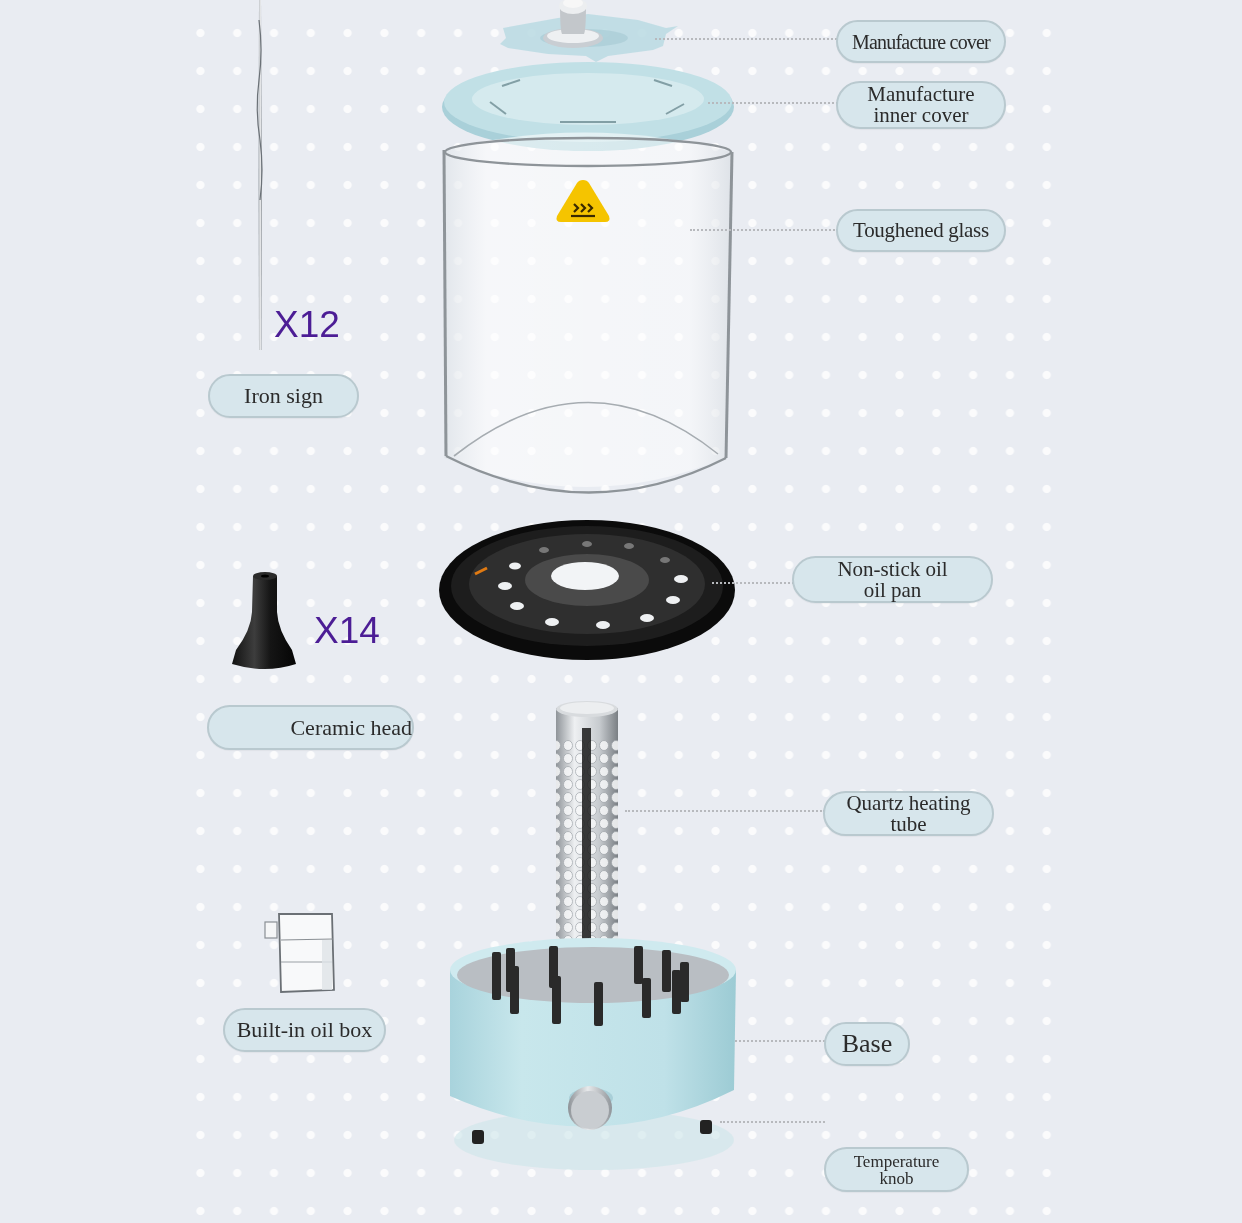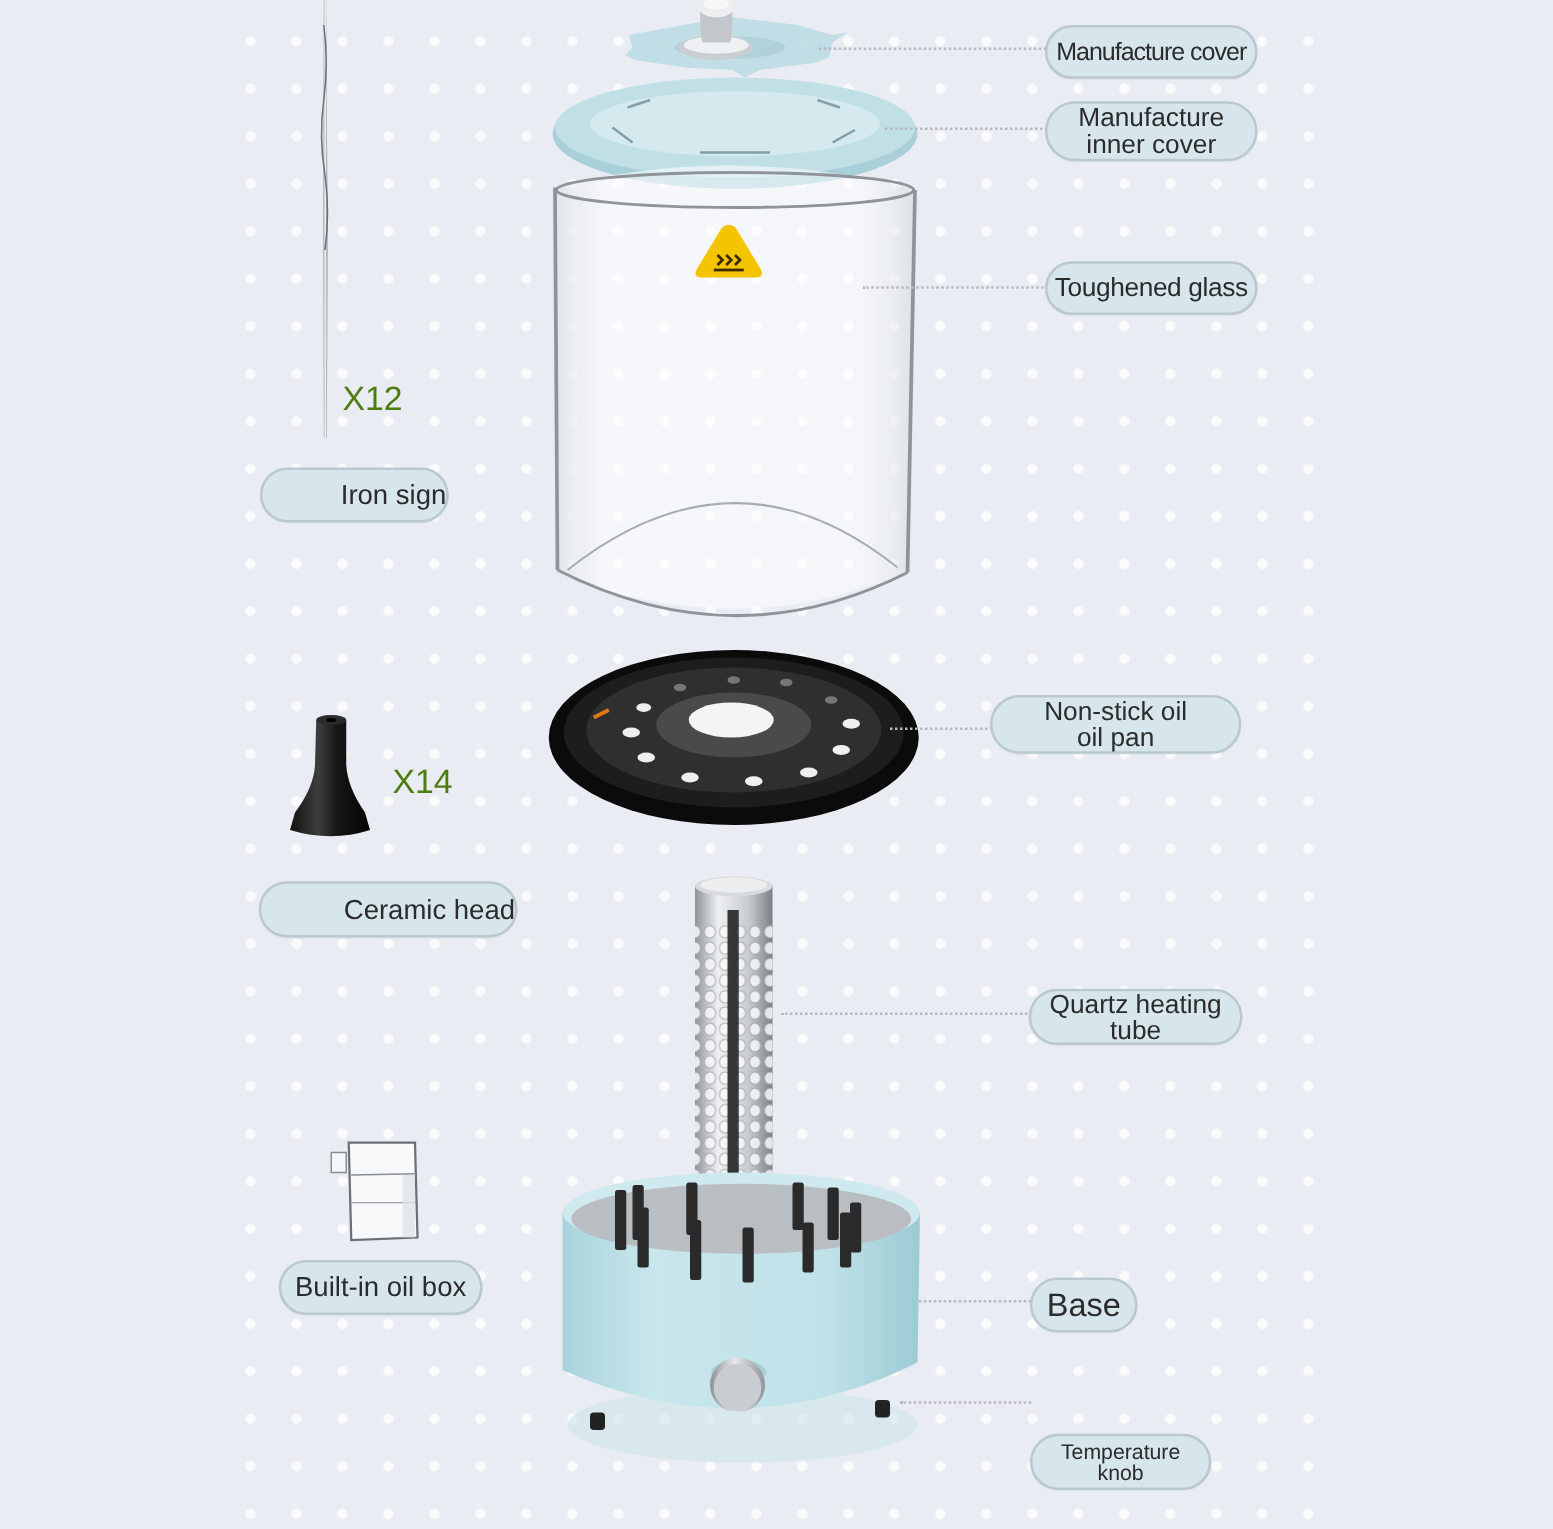--- a/index.html
+++ b/index.html
@@ -12,47 +12,47 @@
     position:absolute; left:178px; top:0; width:885px; height:1223px;
     background-image: radial-gradient(circle, rgba(255,255,255,0.95) 3.6px, rgba(255,255,255,0) 4.6px);
     background-size:36.8px 38px;
     background-position:4px 14px;
     opacity:0.85;
   }
   .label {
     position:absolute; box-sizing:border-box;
     background:#d7e6ec; border:2px solid #b9c9cf; border-radius:30px;
     color:#2b2b2b; text-align:center; display:flex; align-items:center; justify-content:center;
-    line-height:1.0; box-shadow:0 1px 1px rgba(0,0,0,0.04);
+    line-height:1.0; box-shadow:0 1px 1px rgba(0,0,0,0.04);font-family:Liberation Serif, serif;
   }
   .label span { display:block; white-space:pre-line; }
   .leader {
     position:absolute; height:0; border-top:2px dotted #b7b9bd;
   }
-  .count { position:absolute; font-size:27px; color:#4d7c0f; }
+  .count { position:absolute; font-size:37px; color:#4c1d95; }
   svg { position:absolute; overflow:visible; }
 </style>
 </head>
 <body>
 
 <div class="dots"></div>
 
 <svg style="left:250px; top:0;" width="20" height="355">
   <defs>
     <linearGradient id="skg" x1="0" x2="1">
       <stop offset="0" stop-color="#9aa0a6"></stop>
         <stop offset="0.5" stop-color="#f4f5f6"></stop>
         <stop offset="1" stop-color="#7d8389"></stop>
     </linearGradient>
   </defs>
   <path d="M9 0 L11 0 L12 180 L11.5 350 L9 350 L8.5 180 Z" fill="url(#skg)"></path>
   <path d="M9 20 Q13 50 9 80 Q5 110 10 140 Q14 170 10 200" stroke="#6b7177" stroke-width="1.2" fill="none"></path>
 </svg>
 <div class="count" style="left:274px; top:304px;">X12</div>
-<div class="label" style="left:208px; top:374px; width:151px; height:44px; font-size:22px;justify-content:flex-end;">
+<div class="label" style="left:208px; top:374px; width:151px; height:44px; font-size:22px;">
   <span>Iron sign</span>
 </div>
 
 <svg style="left:230px; top:570px;" width="70" height="105">
   <defs>
     <linearGradient id="chg" x1="0" x2="1">
       <stop offset="0" stop-color="#111"></stop>
         <stop offset="0.35" stop-color="#3d3d3d"></stop>
         <stop offset="0.6" stop-color="#151515"></stop>
         <stop offset="1" stop-color="#050505"></stop>

